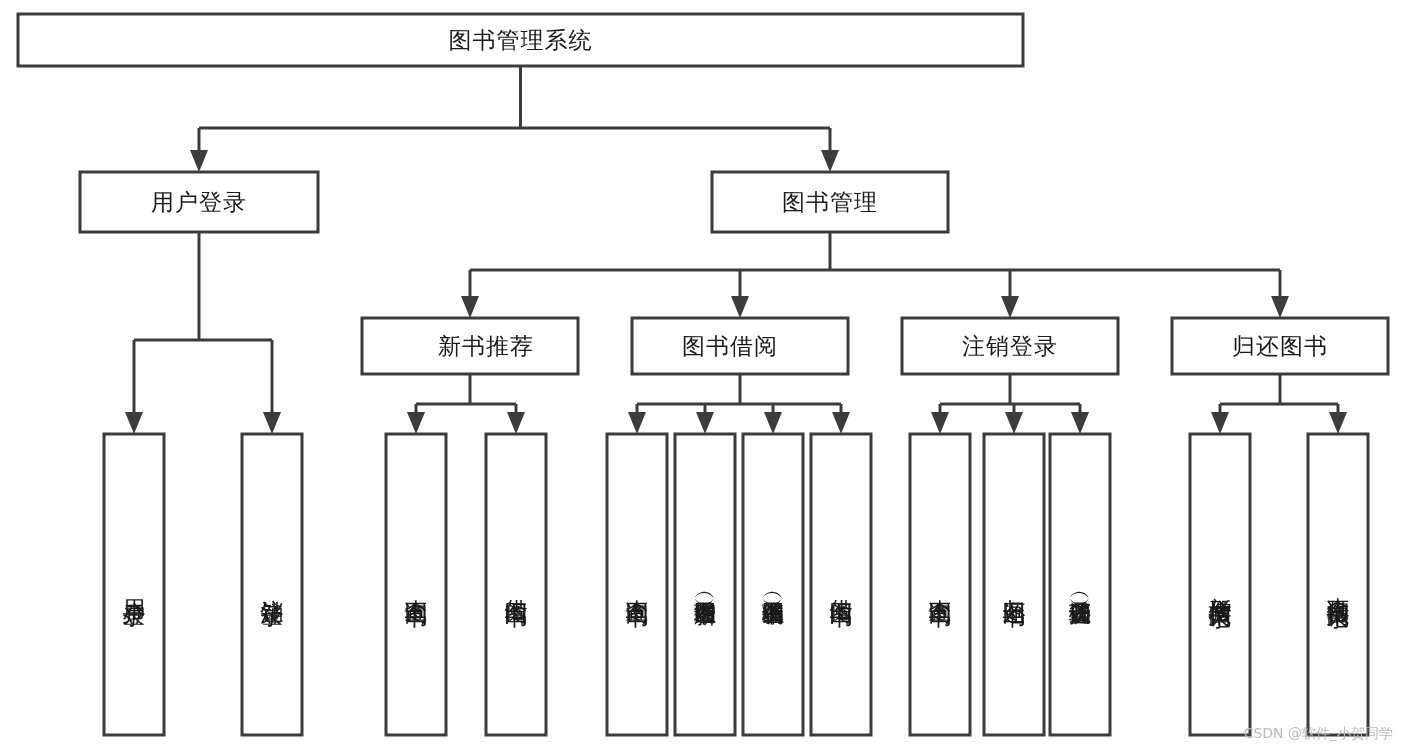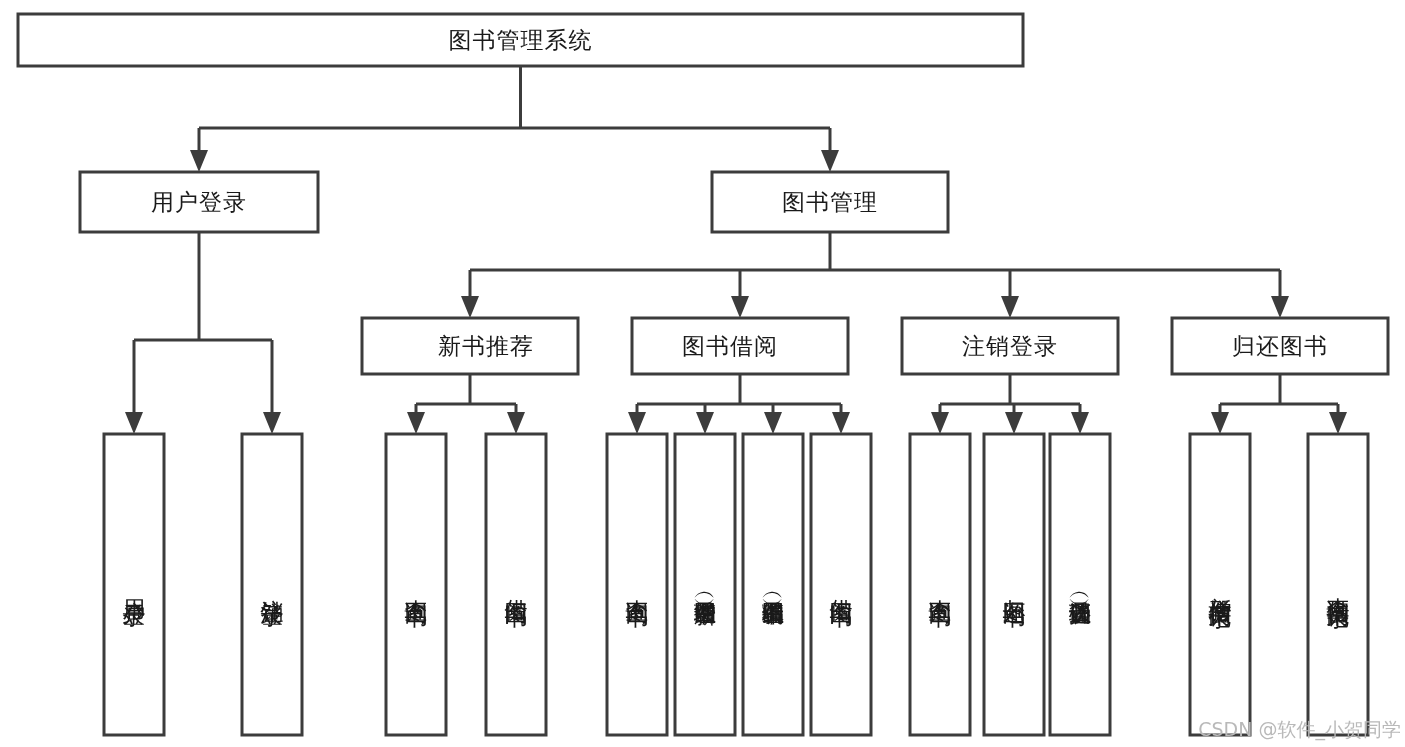--- a/index.html
+++ b/index.html
@@ -64,24 +64,24 @@
     justify-content: center;
     font-family: "DejaVu Sans", "Liberation Sans", sans-serif;
     font-size: 23px;
     color: #1a1a1a;
     letter-spacing: 1px;
     white-space: nowrap;
     pointer-events: none;
   }
   #watermark {
     position: absolute;
-    right: 4px;
+    right: 12px;
     bottom: 4px;
     font-family: "DejaVu Sans", "Liberation Sans", sans-serif;
-    font-size: 19px;
+    font-size: 14px;
     color: #b9b9b9;
     white-space: nowrap;
     pointer-events: none;
   }
 </style>
 </head>
 <body>
 
 <div id="diagram-root">
 

